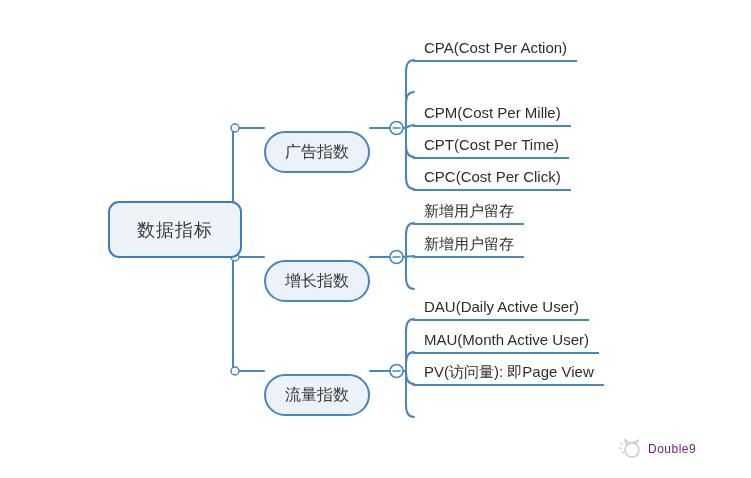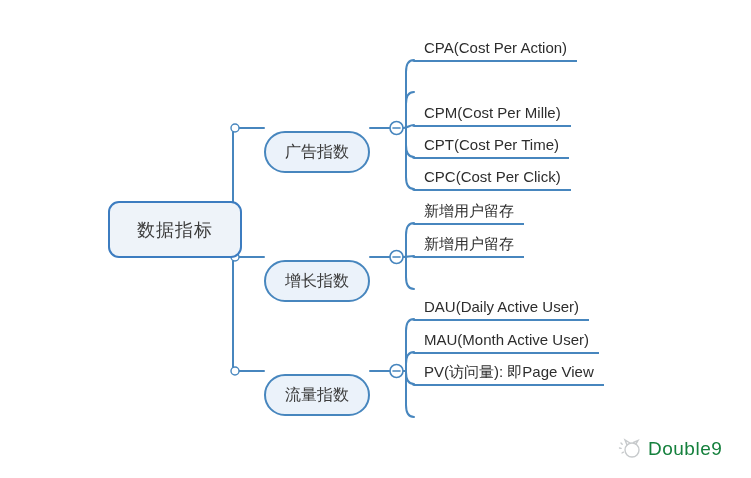--- a/index.html
+++ b/index.html
@@ -29,21 +29,21 @@
 
   .leaf{
     position:absolute;left:412px;box-sizing:border-box;height:26px;
     line-height:23px;padding:0 10px 0 12px;
     border-bottom:2px solid #4786be;border-bottom-left-radius:2px;
     font-size:15px;color:#2d2d2d;white-space:nowrap;
   }
 
   .watermark{
     position:absolute;left:617px;top:437px;display:flex;align-items:center;gap:5px;
-    color:#15803d;font-size:19px;letter-spacing:.5px;user-select:none;
+    color:#701a75;font-size:12px;letter-spacing:.5px;user-select:none;
   }
   .watermark svg{display:block;}
 </style>
 </head>
 <body>
 
 <div class="stage">
 
   <svg class="wires" width="751" height="478" viewBox="0 0 751 478">
     <g fill="none" stroke="#4786be" stroke-width="2" stroke-linecap="round">

